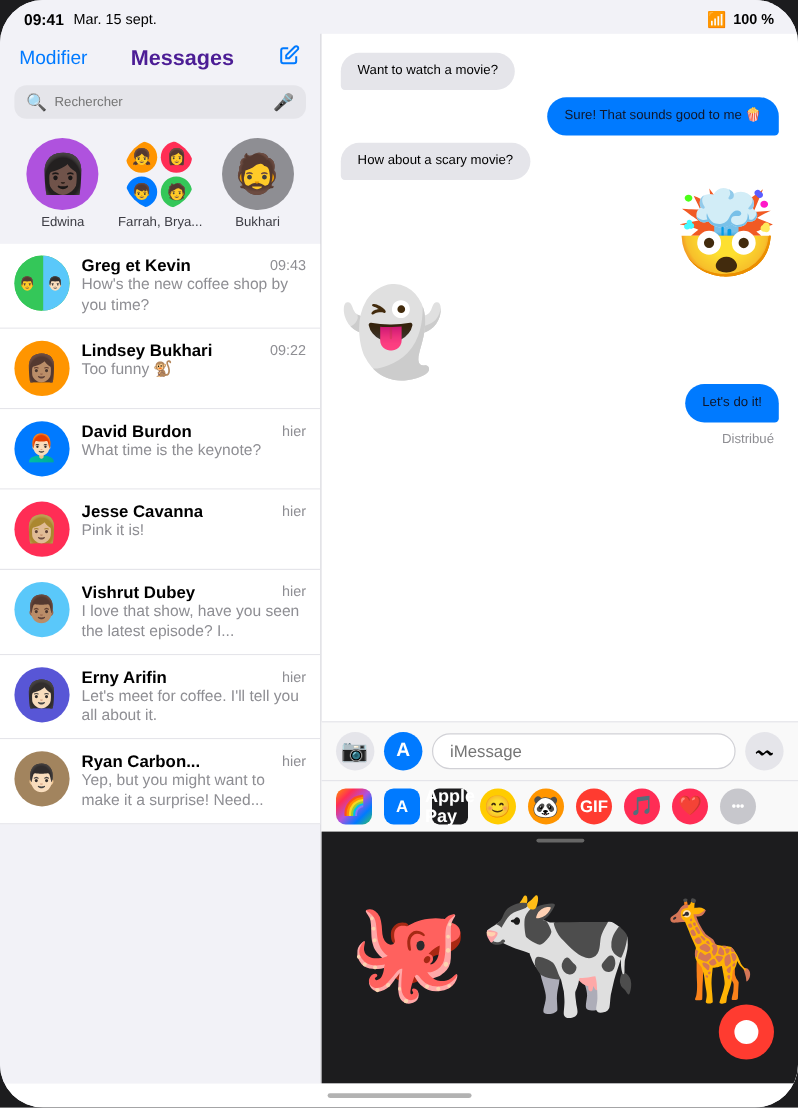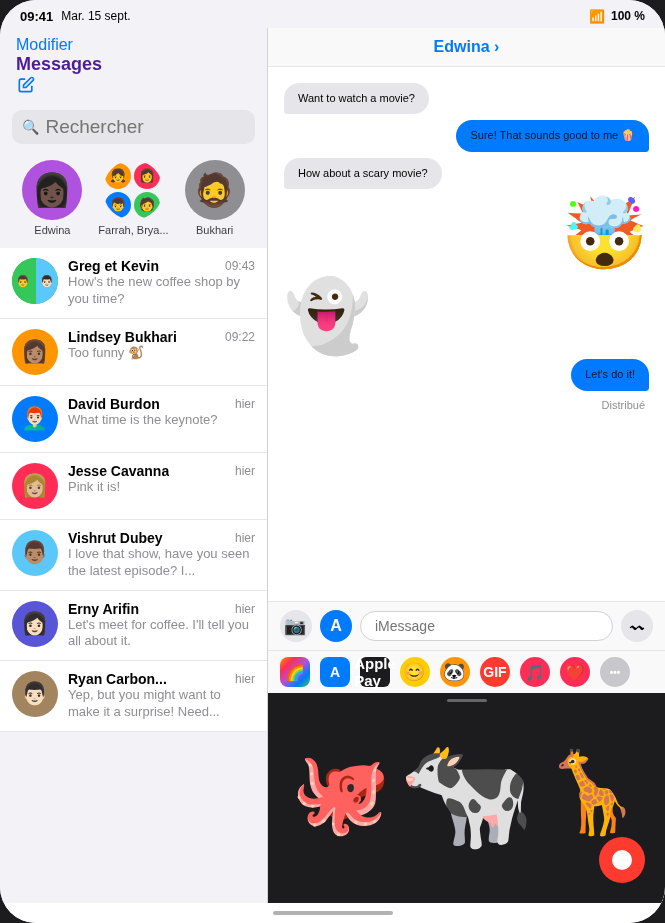--- a/index.html
+++ b/index.html
@@ -52,22 +52,21 @@
       background: #f2f2f7;
       display: flex;
       flex-direction: column;
       border-right: 1px solid #d1d1d6;
       flex-shrink: 0;
     }
     .sidebar-header {
       padding: 8px 16px 6px;
       display: flex;
       justify-content: space-between;
-      align-items: flex-start;
-      flex-direction: column;
+      align-items: center;
     }
     .modifier-btn {
       color: #007aff;
       font-size: 16px;
       font-weight: 400;
     }
     .messages-title {
       font-size: 18px;
       font-weight: 600;
       color: #4c1d95;
@@ -81,21 +80,21 @@
       background: #e5e5ea;
       border-radius: 10px;
       padding: 6px 10px;
       display: flex;
       align-items: center;
       gap: 6px;
     }
     .search-bar input {
       border: none;
       background: transparent;
-      font-size: 19px;
+      font-size: 11px;
       color: #8e8e93;
       outline: none;
       flex: 1;
     }
     
     .pinned-contacts {
       display: flex;
       padding: 8px 12px 12px;
       gap: 16px;
       justify-content: center;
@@ -523,26 +522,20 @@
             </div>
             <div class="message-preview">Yep, but you might want to make it a surprise! Need...</div>
           </div>
         </div>
 
       </div>
     </div>
 
     <div class="chat-area">
 
-      <div class="chat-header">
-        <span class="chat-contact-name">
-          <span>Edwina</span>
-          <span style="font-size:16px;"> ›</span>
-        </span>
-      </div>
 
       <div class="chat-messages">
 
         <div class="bubble-row incoming">
           <div class="bubble incoming">Want to watch a movie?</div>
         </div>
 
         <div class="bubble-row outgoing">
           <div class="bubble outgoing">Sure! That sounds good to me 🍿</div>
         </div>

